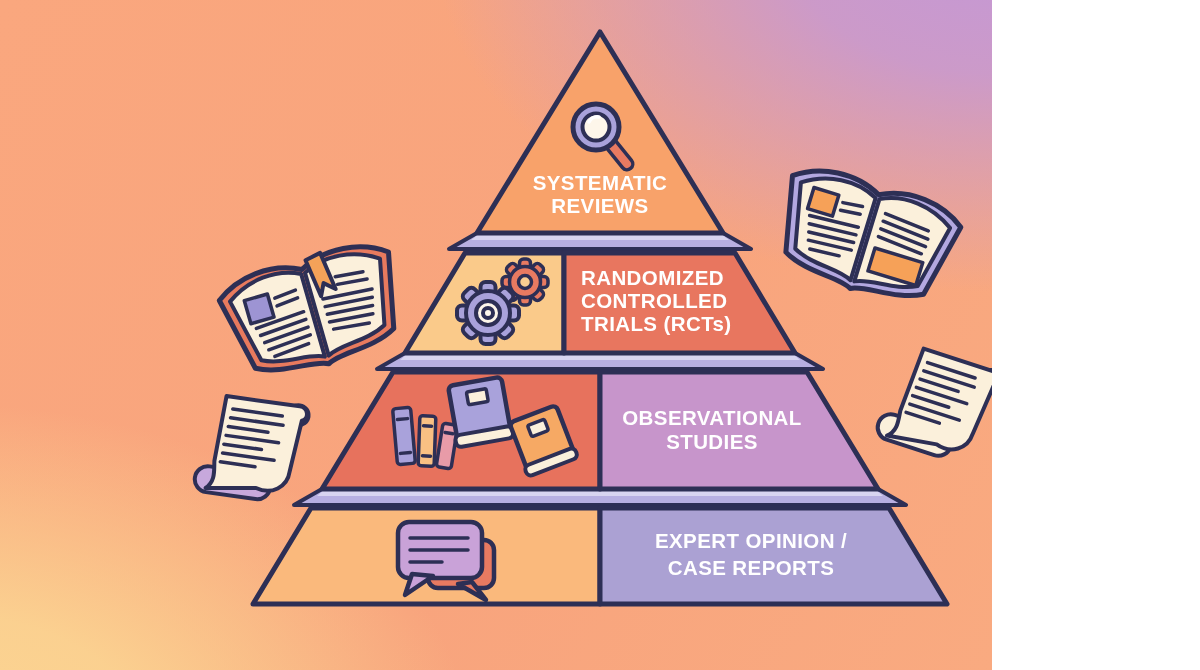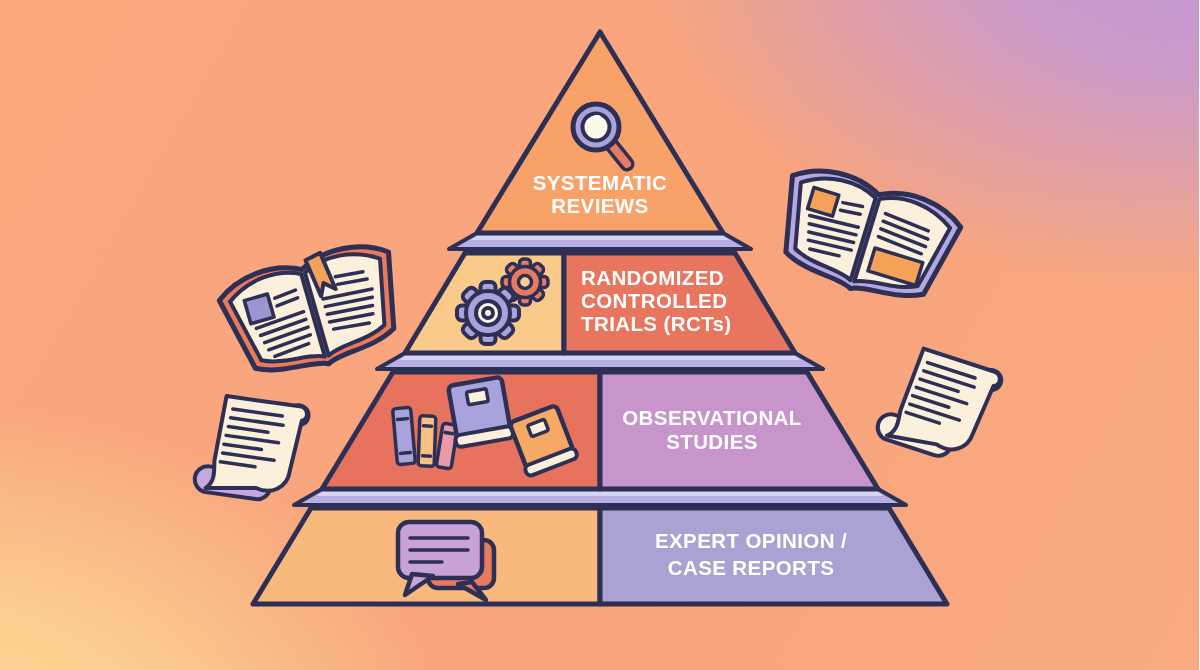--- a/index.html
+++ b/index.html
@@ -1,17 +1,17 @@
 <!DOCTYPE html>
 <html><head>
 <meta charset="utf-8">
 <style>
   html,body { margin:0; padding:0; }
   .stage {
-    position:relative; width:1199px; height:670px; overflow:hidden;
+    position:relative; width:992px; height:670px; overflow:hidden;
     background:
       radial-gradient(1050px 640px at 101% -8%, #C498D6 0%, rgba(196,152,214,.85) 20%, rgba(196,152,214,0) 54%),
       radial-gradient(950px 620px at -6% 112%, #FBD592 0%, rgba(251,213,146,.9) 22%, rgba(251,213,146,0) 56%),
       linear-gradient(120deg, #FAA77E 0%, #F8A47D 55%, #F9AA80 100%);
   }
   svg { display:block; }
   .ol   { stroke:#2D2F55; stroke-linejoin:round; stroke-linecap:round; }
   .w5   { stroke-width:5; }
   .w45  { stroke-width:4.5; }
   .w4   { stroke-width:4; }

